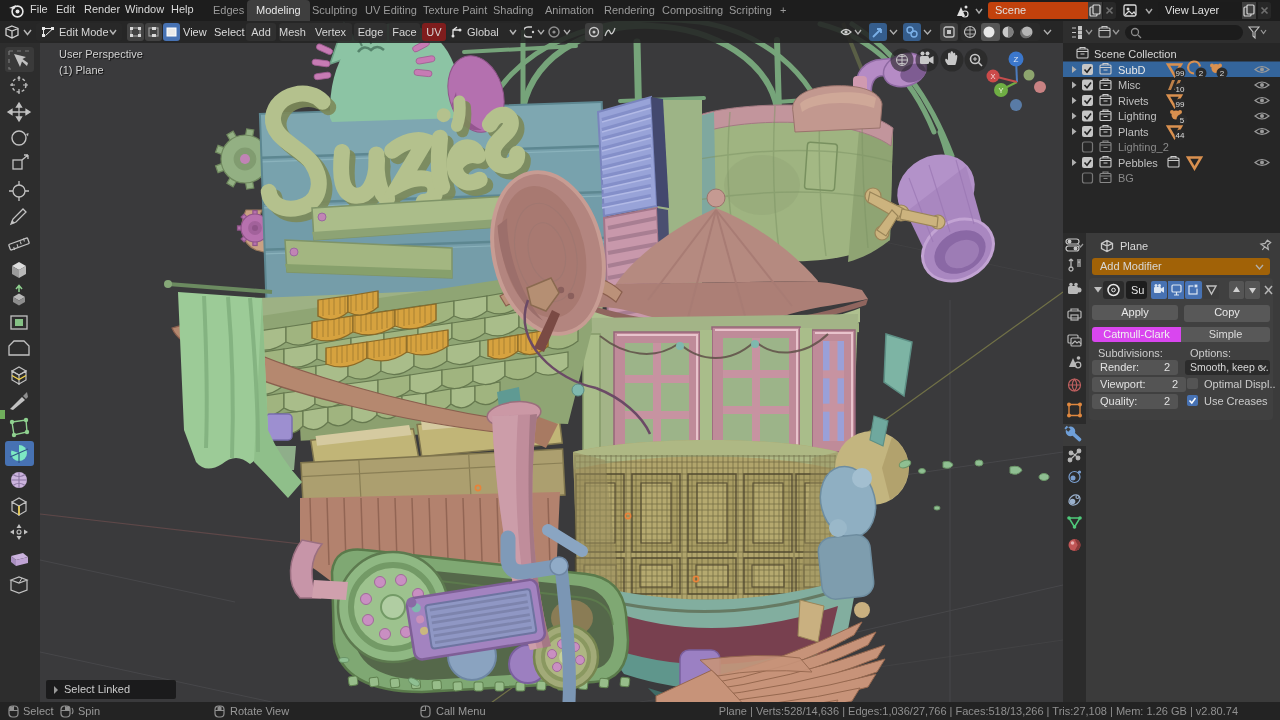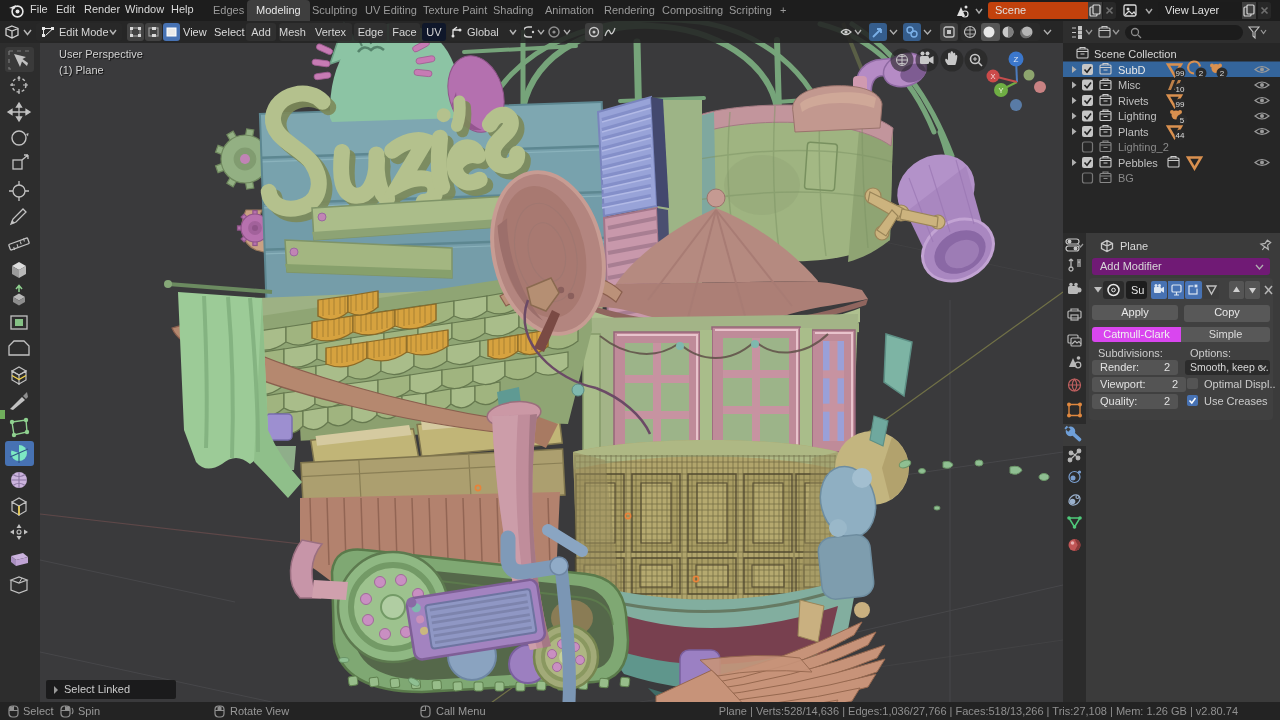--- a/index.html
+++ b/index.html
@@ -798,21 +798,21 @@
         <rect x="23" y="8" width="4" height="3" fill="#d8d8d8"></rect>
         <rect x="38" y="2" width="9" height="8" fill="#e9e9e9" stroke="#fff" stroke-width="1"></rect>
       </svg>
     <span class="hlabel" style="left:183px">View</span>
     <span class="hlabel" style="left:214px">Select</span>
     <div class="hbtn" style="left:246px;width:30px;background:#303030;text-align:center">Add</div>
     <div class="hbtn" style="left:279px;width:36px;background:#303030;">Mesh</div>
     <div class="hbtn" style="left:309px;width:43px;background:#303030;text-align:center">Vertex</div>
     <div class="hbtn" style="left:354px;width:33px;background:#303030;text-align:center">Edge</div>
     <div class="hbtn" style="left:389px;width:31px;background:#303030;text-align:center">Face</div>
-    <div class="hbtn" style="left:422px;width:24px;background:#0f172a;text-align:center">UV</div>
+    <div class="hbtn" style="left:422px;width:24px;background:#7f1d1d;text-align:center">UV</div>
     <div class="hbtn" style="left:447px;width:74px">
       <svg class="abs" style="left:4px;top:3px" width="13" height="12" viewBox="0 0 13 12">
           <path d="M2 10 L2 4 L8 4 M2 4 L6 1" stroke="#e0e0e0" stroke-width="1.3" fill="none"></path>
           <circle cx="9" cy="4" r="1.5" fill="#e0e0e0"></circle>
           <circle cx="2" cy="10" r="1.5" fill="#e0e0e0"></circle>
         </svg>
       <span style="margin-left:20px">Global</span>
       <svg class="abs" style="right:4px;top:6px" width="8" height="7" viewBox="0 0 8 7">
           <path d="M1 1 l3 4 l3 -4" fill="none" stroke="#b5b5b5" stroke-width="1.4"></path>
         </svg>
@@ -1248,21 +1248,21 @@
     </svg>
     <svg class="abs" style="left:36px;top:6px" width="16" height="14" viewBox="0 0 16 14">
       <g stroke="#c8c8c8" stroke-width="1.3" fill="none">
         <path d="M8 1.5 l5.5 2.8 v5.4 L8 12.5 l-5.5 -2.8 V4.3 Z M8 1.5 v11 M2.5 4.3 L8 7 l5.5 -2.7"></path>
       </g>
     </svg>
     <span class="abs" style="left:57px;top:7px;font-size:11px;color:#dadada">Plane</span>
     <svg class="abs" style="left:196px;top:6px" width="13" height="13" viewBox="0 0 13 13">
       <path d="M5 1 h4 l-1 4 l3 3 h-9 l3 -3 Z M6.5 8 v4" stroke="#b5b5b5" stroke-width="1.2" fill="none" transform="rotate(35 6.5 6.5)"></path>
     </svg>
-    <div class="abs" style="left:29px;top:25px;width:178px;height:17px;background:#701a75;border-radius:3px;font-size:11px;color:#d8d8d8;line-height:17px"><span style="margin-left:8px">Add Modifier</span><svg class="abs" style="right:6px;top:6px" width="9" height="7" viewBox="0 0 9 7">
+    <div class="abs" style="left:29px;top:25px;width:178px;height:17px;background:#a16207;border-radius:3px;font-size:11px;color:#d8d8d8;line-height:17px"><span style="margin-left:8px">Add Modifier</span><svg class="abs" style="right:6px;top:6px" width="9" height="7" viewBox="0 0 9 7">
         <path d="M1 1 l3.5 4 l3.5 -4" fill="none" stroke="#b0b0b0" stroke-width="1.3"></path>
       </svg></div>
     <div class="abs" style="left:26px;top:45px;width:184px;height:142px;background:#404040;border-radius:4px"></div>
     <svg class="abs" style="left:26px;top:47px" width="184" height="20" viewBox="0 0 184 20">
       <path d="M5 7 l4 5.5 l4 -5.5 Z" fill="#c0c0c0"></path>
       <rect x="14" y="1" width="21" height="18" rx="3" fill="#2b2b2b"></rect>
       <circle cx="24.5" cy="10" r="5.5" fill="none" stroke="#e8e8e8" stroke-width="1.5"></circle>
       <circle cx="24.5" cy="10" r="1.8" fill="none" stroke="#e8e8e8" stroke-width="1"></circle>
       <rect x="37" y="1" width="21" height="18" rx="3" fill="#1d1d1d"></rect>
       <text x="42" y="14" font-size="11" fill="#e8e8e8" font-family="Liberation Sans">Su</text>

